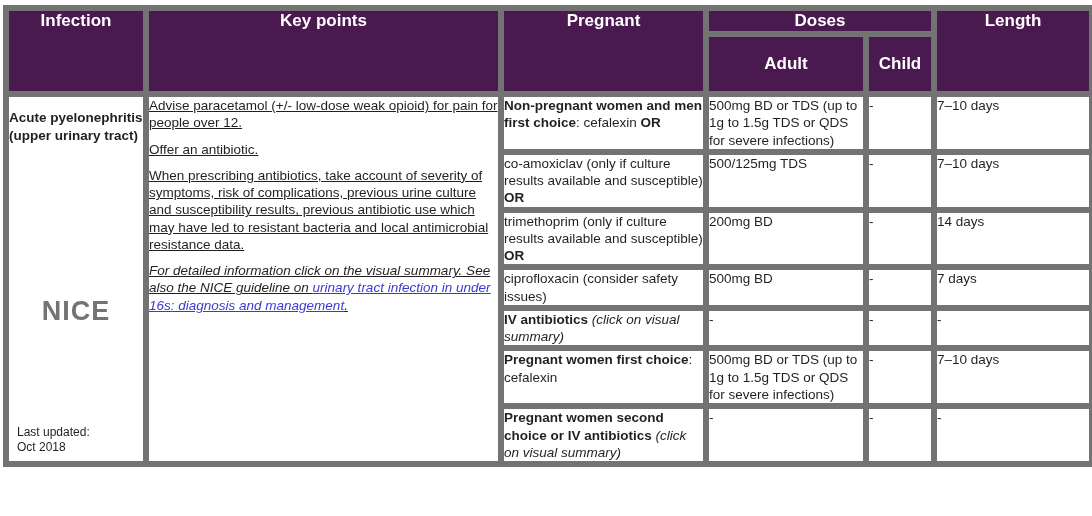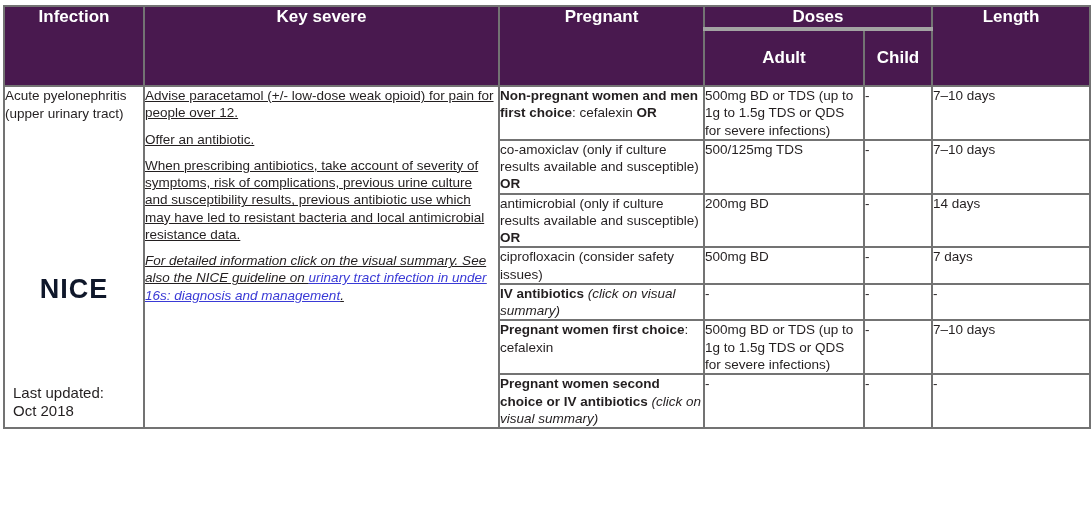--- a/index.html
+++ b/index.html
@@ -22,21 +22,21 @@
     box-sizing: border-box;
   }
   table.guide {
     border-collapse: collapse;
     table-layout: fixed;
     width: 1086px;
     margin-left: 3px;
     margin-top: 5px;
   }
   table.guide th, table.guide td {
-    border: 2px solid #737373;
+    border: 6px solid #737373;
     vertical-align: top;
     padding: 0;
   }
   thead th {
     background: #49194f;
     color: #ffffff;
     font-weight: bold;
     text-align: center;
     vertical-align: middle;
     font-size: 17px;
@@ -58,36 +58,37 @@
 
   td.cell {
     padding: 7px 8px 8px 8px;
     line-height: 1.28;
     font-size: 13.5px;
   }
   td.infection {
     position: relative;
   }
   td.infection .inf-title {
-    font-weight: normal;
+    font-weight: bold;
     line-height: 1.3;
+    margin-top: 12px;
   }
   .nice-logo {
     text-align: center;
     font-weight: bold;
     font-size: 27px;
     letter-spacing: 1px;
-    color: #0f172a;
+    color: #737373;
     margin-top: 150px;
   }
   .last-updated {
     position: absolute;
     left: 8px;
     bottom: 6px;
-    font-size: 15px;
+    font-size: 12px;
     line-height: 1.25;
   }
   td.keypoints p {
     margin: 0 0 9px 0;
     text-decoration: underline;
   }
   td.keypoints p:last-child { margin-bottom: 0; }
   .italic { font-style: italic; }
   a.inline-link {
     color: #3a3ad6;
@@ -107,21 +108,21 @@
       <col class="c-infection">
       <col class="c-key">
       <col class="c-medicine">
       <col class="c-adult">
       <col class="c-child">
       <col class="c-length">
     </colgroup>
     <thead>
       <tr>
         <th rowspan="2">Infection</th>
-        <th rowspan="2">Key severe</th>
+        <th rowspan="2">Key points</th>
         <th rowspan="2">Pregnant</th>
         <th colspan="2">Doses</th>
         <th rowspan="2">Length</th>
       </tr>
       <tr>
         <th class="sub">Adult</th>
         <th class="sub">Child</th>
       </tr>
     </thead>
     <tbody>
@@ -145,21 +146,21 @@
         <td class="cell center-mid">-</td>
         <td class="cell center-mid">7–10 days</td>
       </tr>
       <tr>
         <td class="cell"><span class="med-name"></span><span>co-amoxiclav (only if culture results available and susceptible) </span><span class="bold">OR</span></td>
         <td class="cell center-mid">500/125mg TDS</td>
         <td class="cell center-mid">-</td>
         <td class="cell center-mid">7–10 days</td>
       </tr>
       <tr>
-        <td class="cell"><span class="med-name"></span><span>antimicrobial (only if culture results available and susceptible) </span><span class="bold">OR</span></td>
+        <td class="cell"><span class="med-name"></span><span>trimethoprim (only if culture results available and susceptible) </span><span class="bold">OR</span></td>
         <td class="cell center-mid">200mg BD</td>
         <td class="cell center-mid">-</td>
         <td class="cell center-mid">14 days</td>
       </tr>
       <tr>
         <td class="cell"><span class="med-name"></span><span>ciprofloxacin (consider safety issues)</span><span class="bold"></span></td>
         <td class="cell center-mid">500mg BD</td>
         <td class="cell center-mid">-</td>
         <td class="cell center-mid">7 days</td>
       </tr>

